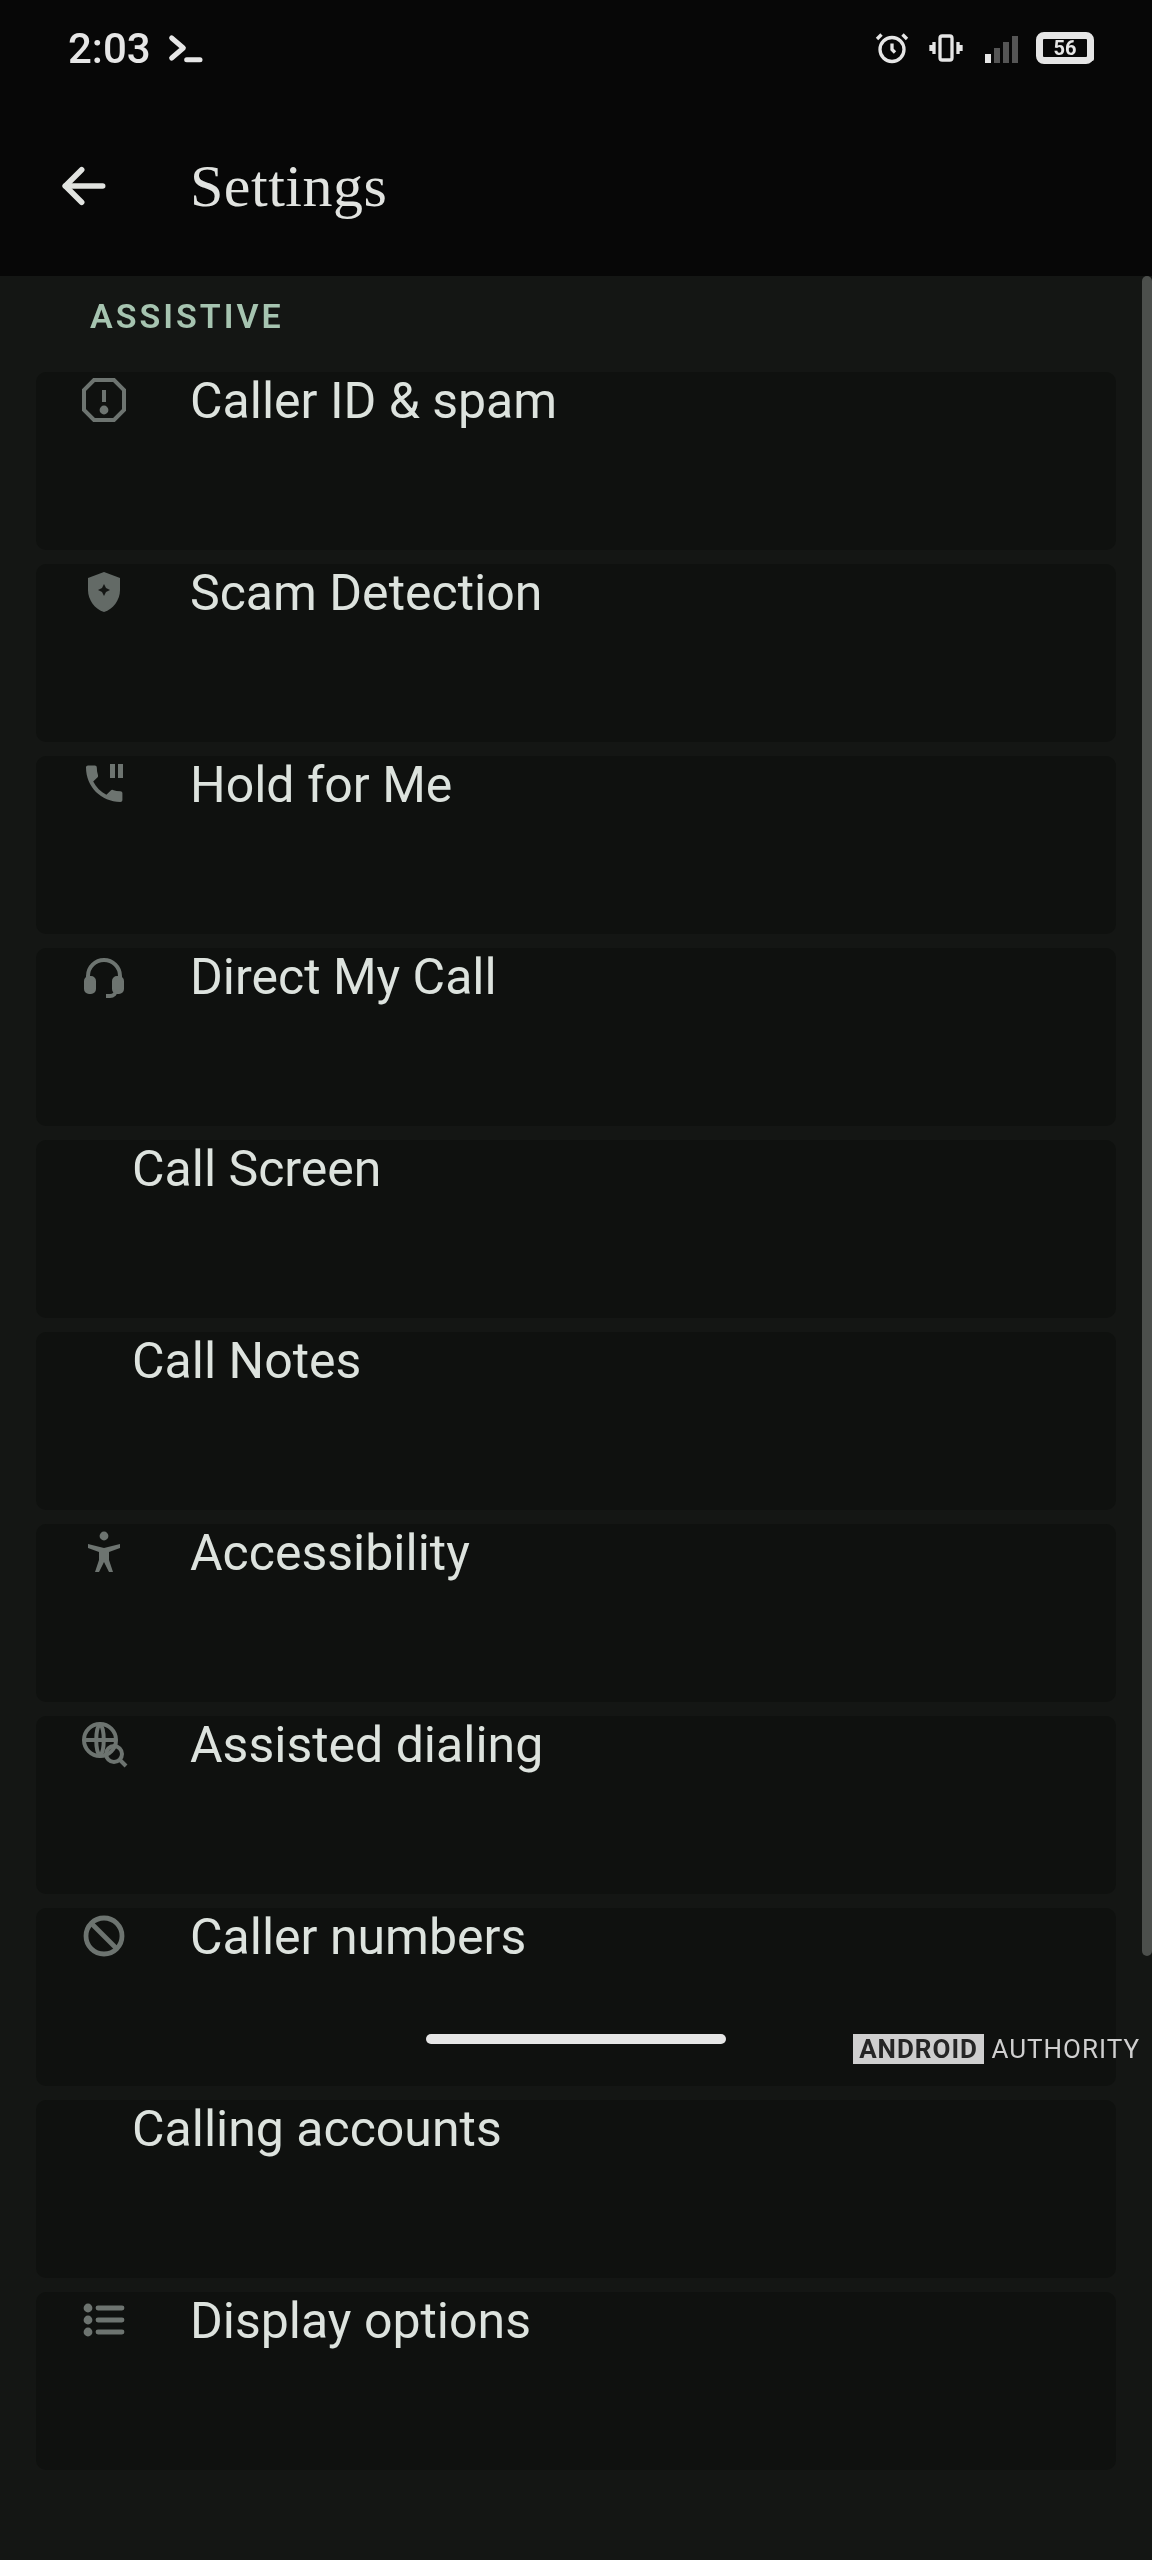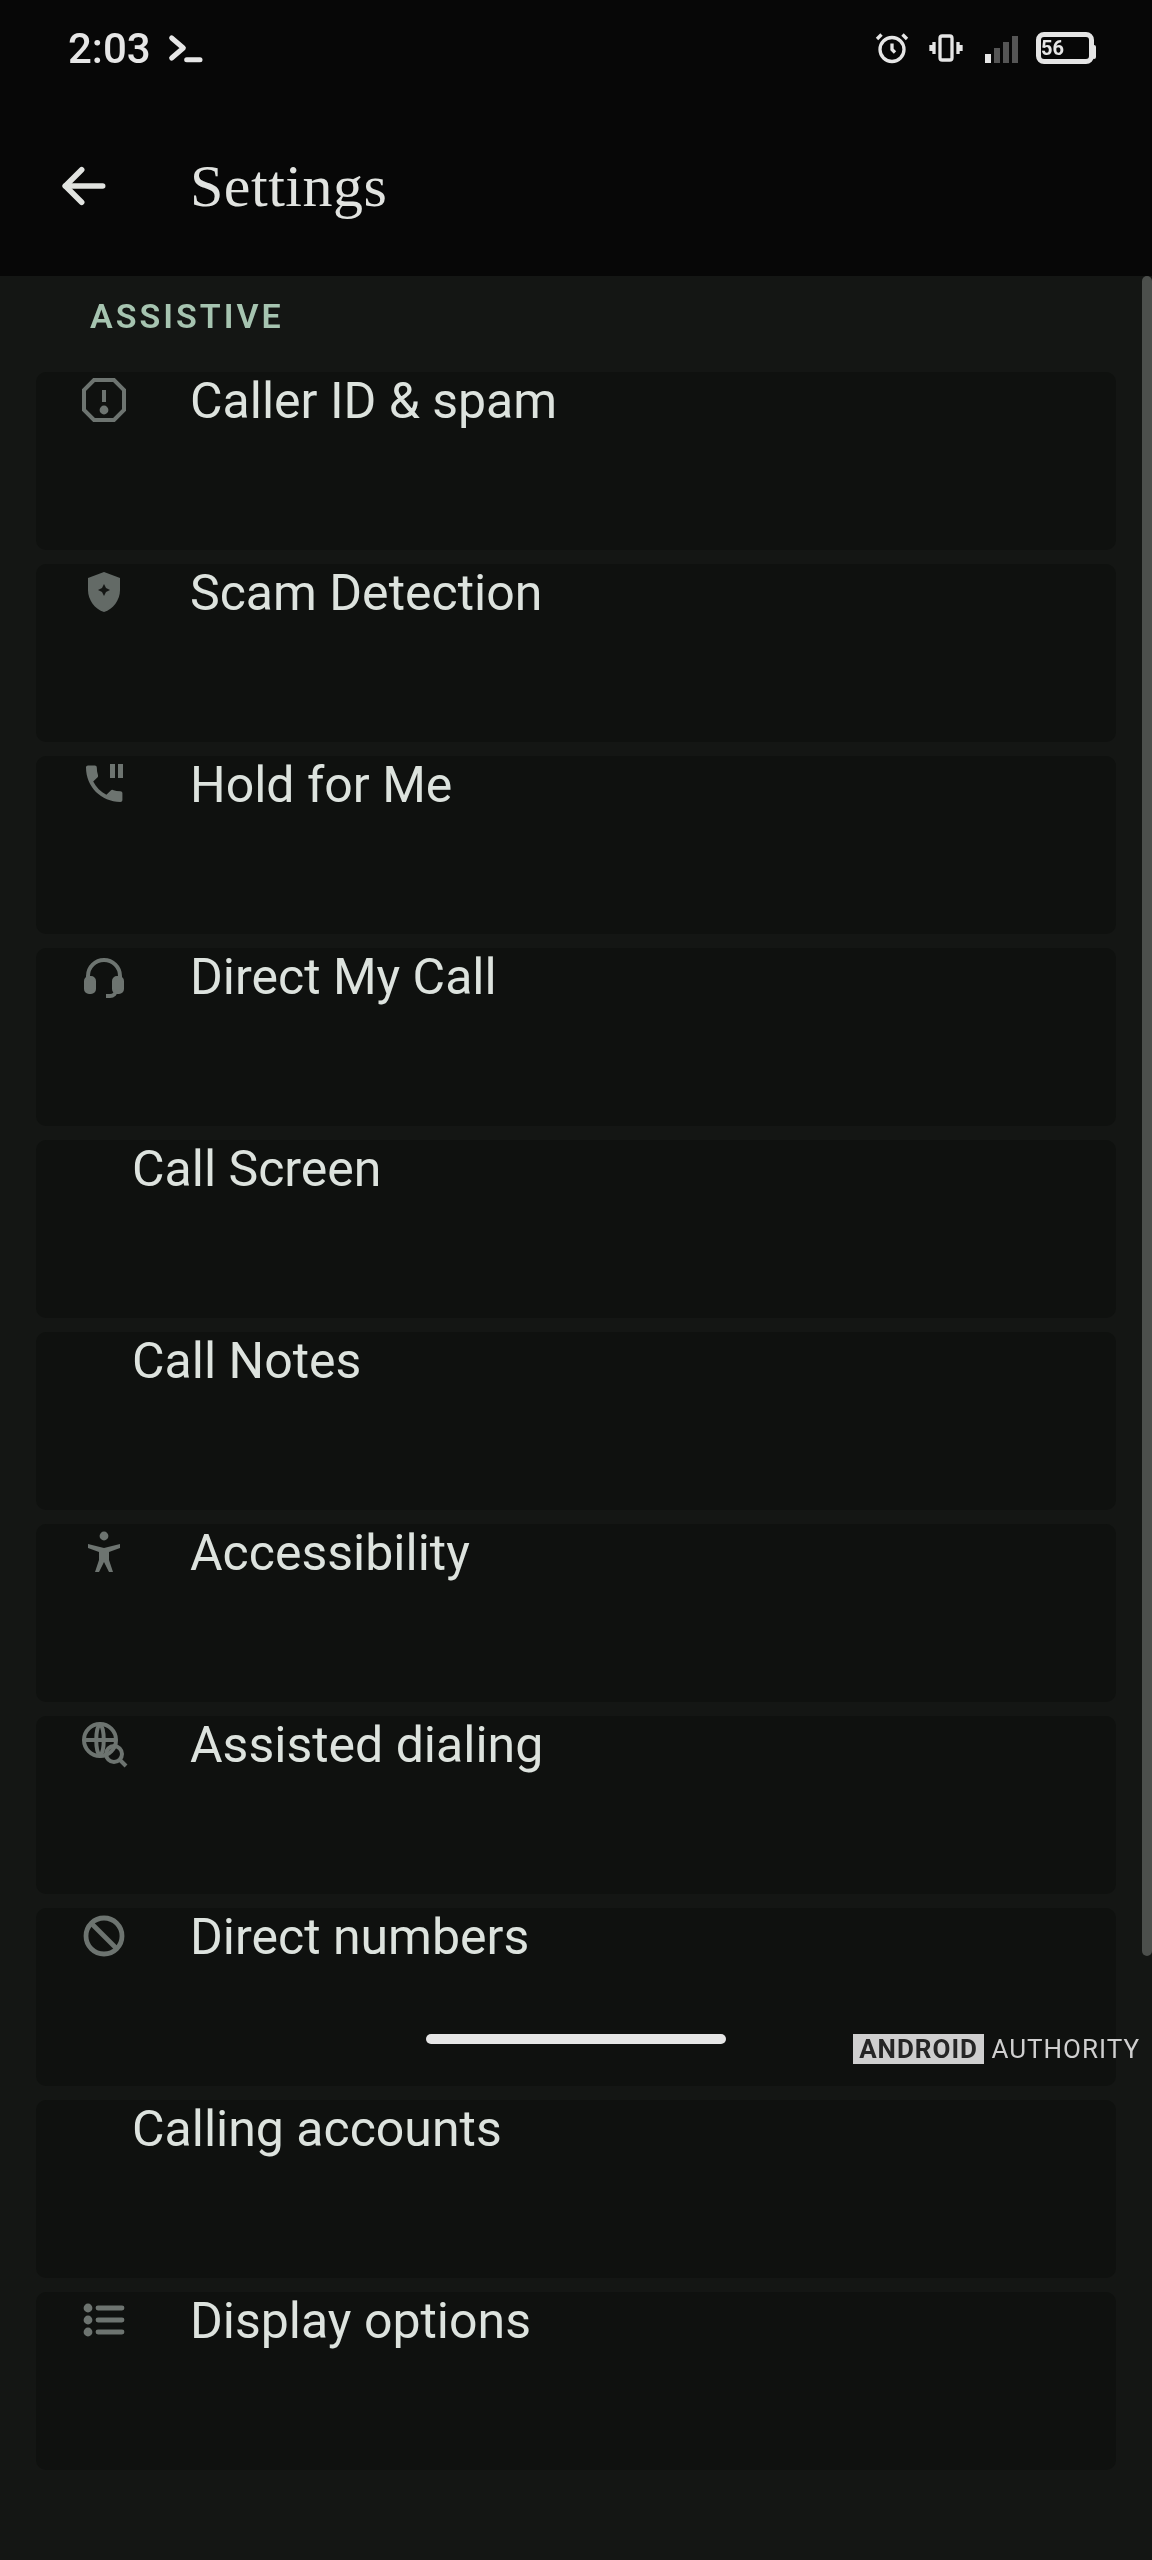--- a/index.html
+++ b/index.html
@@ -36,23 +36,23 @@
     font-weight: 500;
   }
   .status-right {
     display: flex;
     align-items: center;
     gap: 18px;
   }
   .status-icon { display:inline-flex; align-items:center; justify-content:center; }
   .battery-box {
     width: 58px; height: 32px;
-    border: 5px solid #e5e5e5;
+    border: 7px solid #e5e5e5;
     border-radius: 8px;
-    display:flex; align-items:center; justify-content:flex-start;
+    display:flex; align-items:center; justify-content:center;
     font-size: 20px; font-weight:700;
     position: relative;
   }
   .battery-box::after{
     content:"";
     position:absolute; right:-7px; top:8px;
     width:4px; height:14px; background:#e6e6e6; border-radius:2px;
   }
 
   
@@ -285,21 +285,21 @@
       <span class="item-label">Assisted dialing</span>
     </div>
 
     <div class="list-item">
       <span class="item-icon">
         <svg width="48" height="48" viewBox="0 0 24 24" fill="none" stroke="#6d7470" stroke-width="2.4">
             <circle cx="12" cy="12" r="9"></circle>
             <line x1="5.5" y1="5.5" x2="18.5" y2="18.5"></line>
           </svg>
       </span>
-      <span class="item-label">Direct numbers</span>
+      <span class="item-label">Caller numbers</span>
     </div>
 
     <div class="list-item">
       <span class="item-icon-spacer"></span>
       <span class="item-label" style="margin-left:-58px">Calling accounts</span>
     </div>
 
     <div class="list-item">
       <span class="item-icon">
         <svg width="48" height="48" viewBox="0 0 24 24" fill="none" stroke="#6d7470" stroke-width="2.4" stroke-linecap="round">

